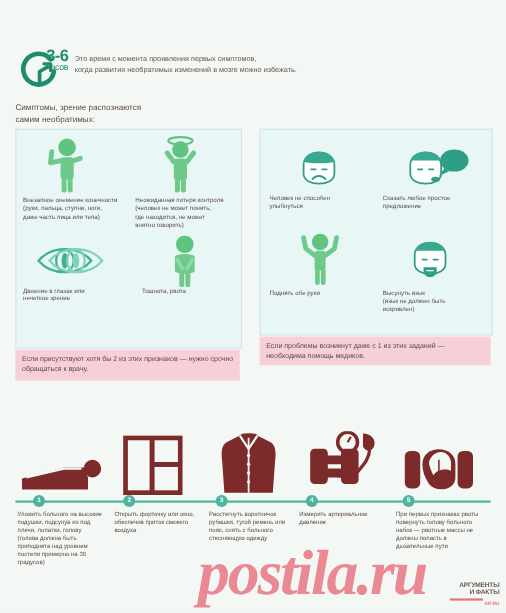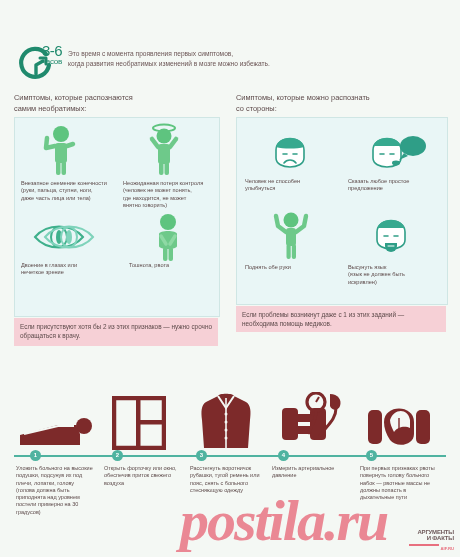--- a/index.html
+++ b/index.html
@@ -20,21 +20,21 @@
     letter-spacing:-0.2px;
   }
   .timeblock{position:absolute;left:16px;top:44px;width:420px;height:40px;}
   .clock{position:absolute;left:0;top:0;width:40px;height:40px;}
   .timetext{
     position:absolute;left:52px;top:5px;
     font-size:6.6px;line-height:9.5px;color:#6b5555;
   }
   .bigNum{
     position:absolute;left:26px;top:-2px;
-    font-size:15px;font-weight:normal;color:#1f8a6d;letter-spacing:-0.5px;
+    font-size:15px;font-weight:bold;color:#1f8a6d;letter-spacing:-0.5px;
   }
   .hoursWord{
     position:absolute;left:26px;top:13px;
     font-size:8px;font-weight:normal;color:#1f8a6d;letter-spacing:-0.3px;
   }
 
   
   .panelHead{
     position:absolute;font-size:7.4px;line-height:10.5px;color:#5d4a4a;
   }
@@ -110,21 +110,21 @@
     </div>
     <div class="bigNum">3-6</div>
     <div class="hoursWord">часов</div>
     <div class="timetext">
       <div>Это время с момента проявления первых симптомов,</div>
       <div>когда развития необратимых изменений в мозге можно избежать.</div>
     </div>
   </div>
 
   <div class="panelHead" style="left:14px;top:93px;width:200px;">
-    <div>Симптомы, которые распознаются</div>
+    <div>Симптомы, зрение распознаются</div>
     <div>самим необратимых:</div>
   </div>
 
   <div class="panel" style="left:14px;top:117px;width:204px;height:198px;">
 
     <div class="sym" style="left:0;top:0;width:102px;height:96px;">
       <div class="symIcon" style="left:22px;top:6px;">
         <svg width="48" height="52" viewBox="0 0 48 52">
           <circle cx="24" cy="10" r="8" fill="#5ec47f"></circle>
           <rect x="18" y="19" width="12" height="20" rx="3" fill="#6ec98a"></rect>
@@ -181,24 +181,20 @@
           <rect x="21.5" y="33" width="4.5" height="14" rx="2" fill="#6ec98a"></rect>
           <path d="M14 22 L19 30 M28 22 L23 30" fill="none" stroke="#8ed9a4" stroke-width="3.4" stroke-linecap="round"></path>
         </svg>
       </div>
       <div class="symText" style="left:12px;top:48px;width:90px;white-space:pre-line;">Тошнота, рвота</div>
     </div>
   </div>
 
   <div class="alert" style="left:14px;top:318px;width:204px;height:28px;">Если присутствуют хотя бы 2 из этих признаков — нужно срочно обращаться к врачу.</div>
 
-  <div class="panelHead" style="left:236px;top:93px;width:215px;">
-    <div>Симптомы, которые можно распознать</div>
-    <div>со стороны:</div>
-  </div>
 
   <div class="panel" style="left:236px;top:117px;width:210px;height:186px;">
 
     <div class="sym" style="left:0;top:0;width:105px;height:92px;">
       <div class="symIcon" style="left:30px;top:8px;">
         <svg width="46" height="52" viewBox="0 0 46 52">
           <path d="M9 24 C9 9, 37 9, 37 24 L37 32 C37 44, 9 44, 9 32 Z" fill="#ffffff" stroke="#2f9e87" stroke-width="1.6"></path>
           <path d="M9 24 C9 9, 37 9, 37 24 L37 21 C30 23, 16 23, 9 21 Z" fill="#37a98f"></path>
           <path d="M9 23 C9 8, 37 8, 37 23 L37 20 L9 20 Z" fill="#37a98f"></path>
           <path d="M16 28 h4 M26 28 h4" stroke="#2f9e87" stroke-width="1.6" stroke-linecap="round"></path>

